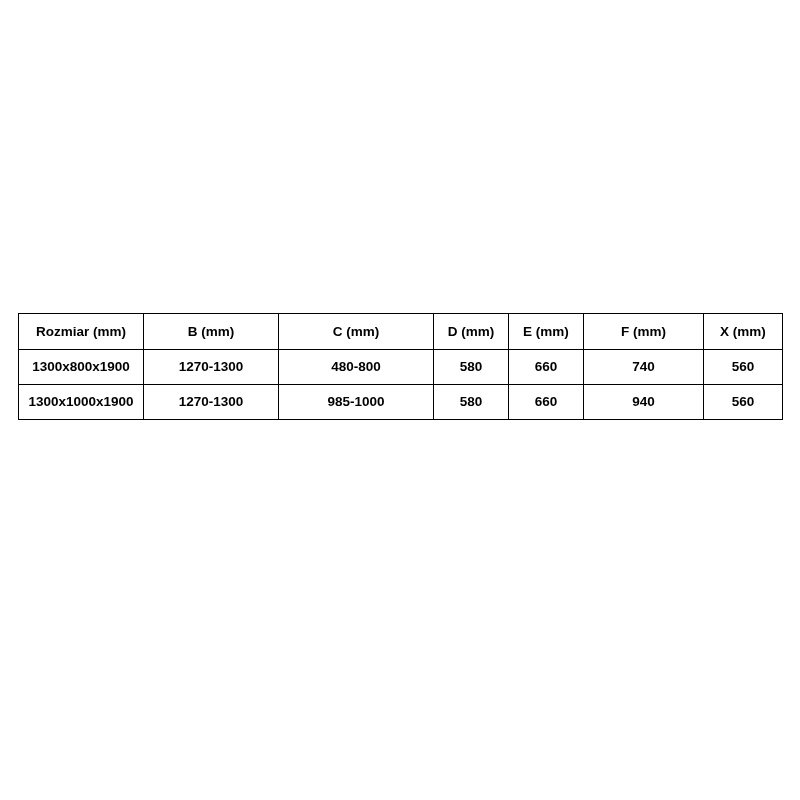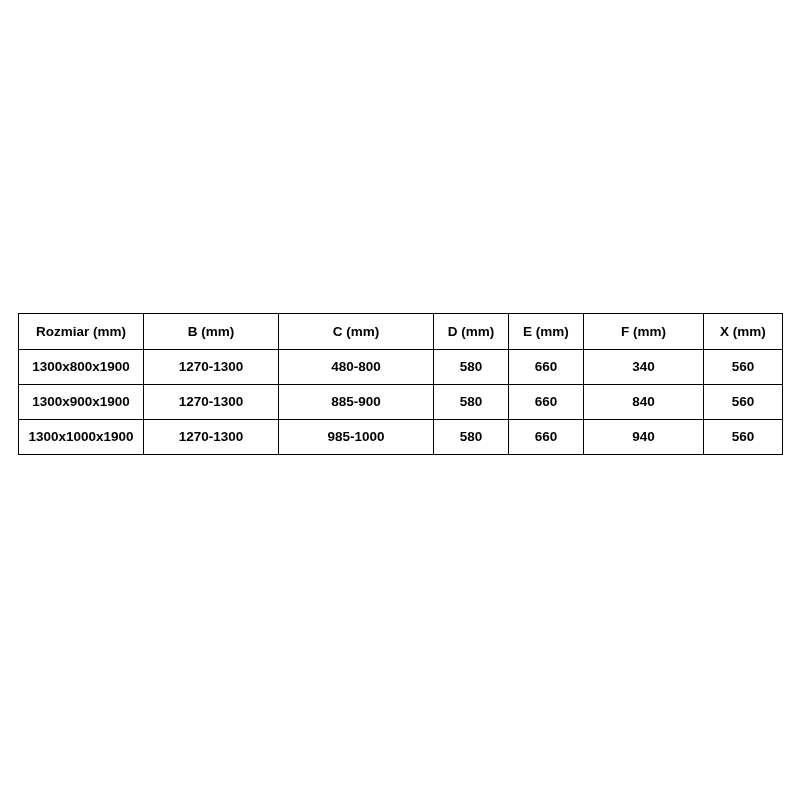--- a/index.html
+++ b/index.html
@@ -89,30 +89,21 @@
           <th>X (mm)</th>
         </tr>
       </thead>
       <tbody>
         <tr>
           <td>1300x800x1900</td>
           <td>1270-1300</td>
           <td>480-800</td>
           <td>580</td>
           <td>660</td>
-          <td>340</td>
-          <td>560</td>
-        </tr>
-        <tr>
-          <td>1300x900x1900</td>
-          <td>1270-1300</td>
-          <td>885-900</td>
-          <td>580</td>
-          <td>660</td>
-          <td>840</td>
+          <td>740</td>
           <td>560</td>
         </tr>
         <tr>
           <td>1300x1000x1900</td>
           <td>1270-1300</td>
           <td>985-1000</td>
           <td>580</td>
           <td>660</td>
           <td>940</td>
           <td>560</td>

